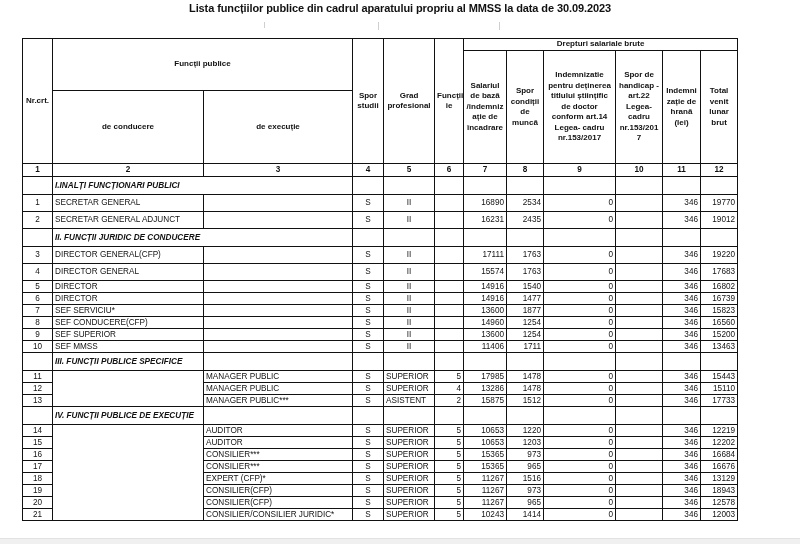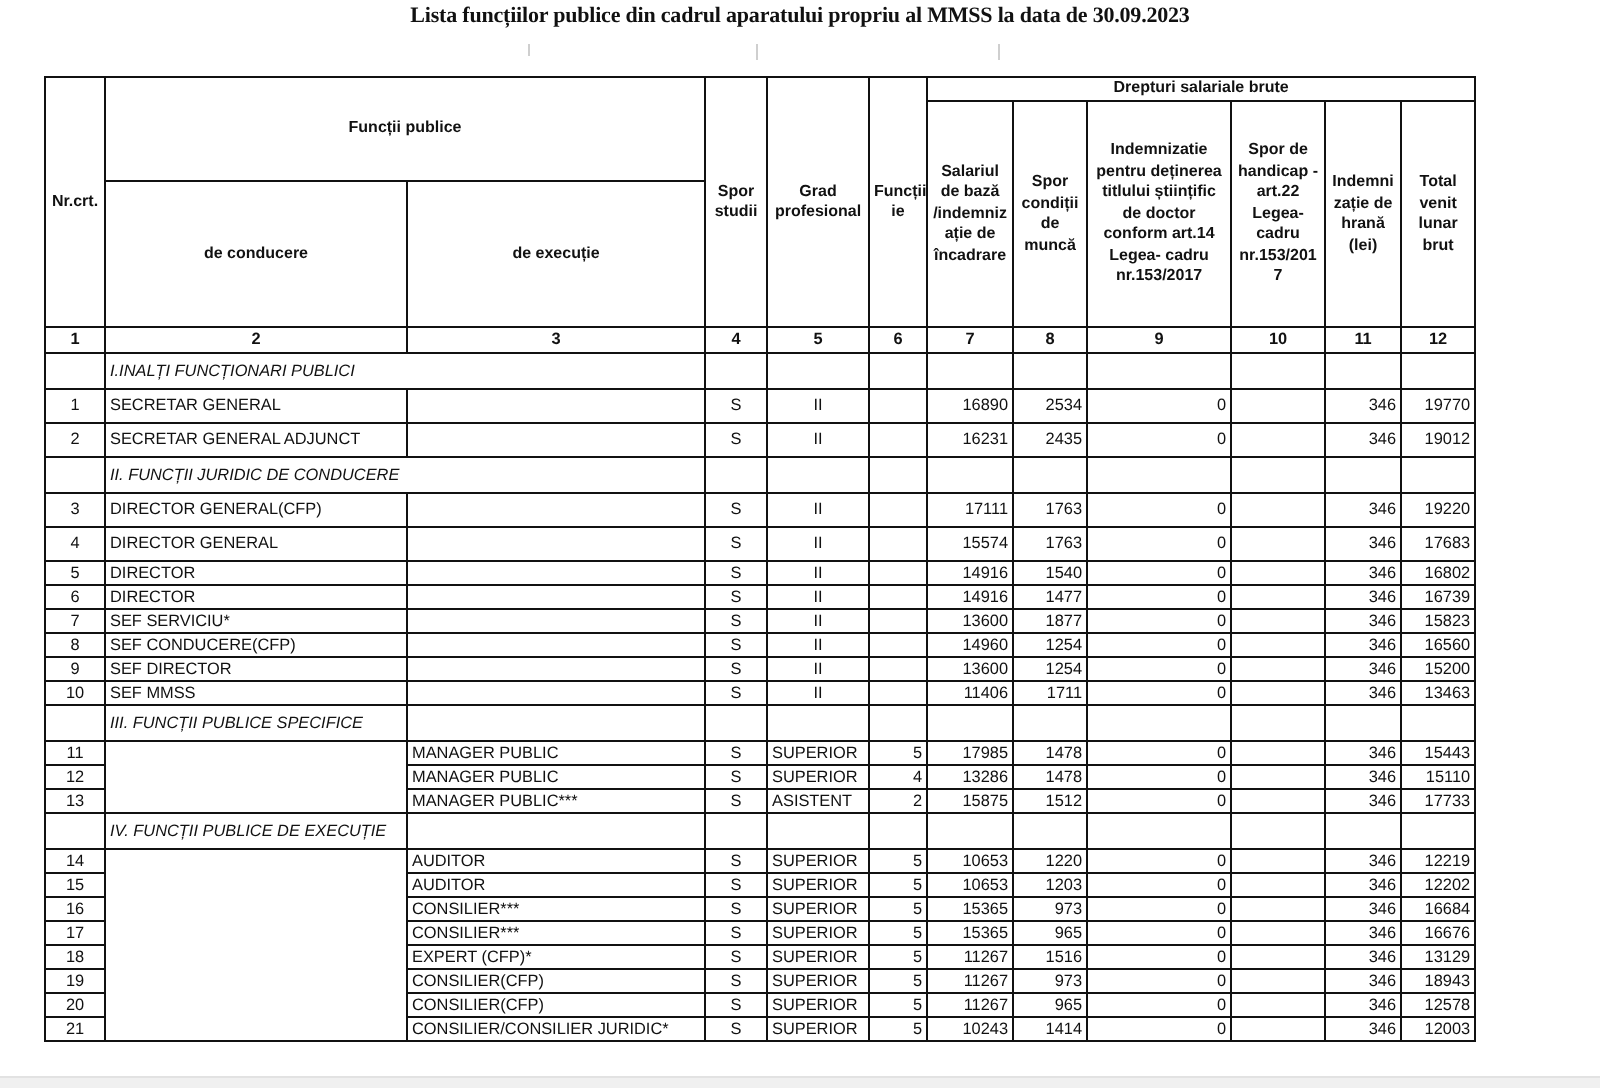--- a/index.html
+++ b/index.html
@@ -3,39 +3,39 @@
 <meta charset="utf-8">
 <style>
   html, body { margin:0; padding:0; }
   body {
     width:800px; height:544px; overflow:hidden; position:relative;
     background:#ffffff; color:#111;
     font-family:"DejaVu Sans Condensed","DejaVu Sans","Liberation Sans",sans-serif;
   }
   .title {
     position:absolute; left:0; top:2px; width:800px; text-align:center;
-    font-family:Liberation Serif, serif; font-weight:bold; font-size:11px;
+    font-family:Liberation Sans, sans-serif; font-weight:bold; font-size:11px;
     letter-spacing:-0.1px; color:#111;
   }
   table.doc {
     position:absolute; left:22px; top:38px;
     border-collapse:collapse; table-layout:fixed;
     font-family:"Liberation Sans",sans-serif; font-size:8.2px;
     width:715px;
   }
   table.doc td, table.doc th {
     border:1.3px solid #111; padding:0 2px; overflow:hidden; white-space:nowrap;
     vertical-align:middle; line-height:10px;
   }
   table.doc th { font-weight:bold; text-align:center; white-space:normal; line-height:10.5px; font-size:8px; }
   .hdr-top { height:12px; }
   .hdr-fp { height:40px; }
   .numrow td { font-weight:bold; text-align:center; height:12px; }
   .sec td { height:17px; }
-  .sec .sec-label { font-weight:normal; font-style:italic; }
+  .sec .sec-label { font-weight:bold; font-style:italic; }
   tr.r td { height:11px; }
   tr.rt td { height:16px; }
   .c { text-align:center; }
   .r { text-align:right; }
   .l { text-align:left; }
   td.v-bottom { vertical-align:bottom; }
   .footer-band {
     position:absolute; left:0; top:538px; width:800px; height:6px;
     background:#f0f0f0; border-top:1px solid #e2e2e2;
   }
@@ -235,21 +235,21 @@
         <td class="r"></td>
         <td class="r">14960</td>
         <td class="r">1254</td>
         <td class="r">0</td>
         <td class="r"></td>
         <td class="r">346</td>
         <td class="r">16560</td>
       </tr>
       <tr class="r">
         <td class="c">9</td>
-        <td class="l">SEF DIRECTOR</td>
+        <td class="l">SEF SUPERIOR</td>
         <td class="l"></td>
         <td class="c">S</td>
         <td class="c">II</td>
         <td class="r"></td>
         <td class="r">13600</td>
         <td class="r">1254</td>
         <td class="r">0</td>
         <td class="r"></td>
         <td class="r">346</td>
         <td class="r">15200</td>

